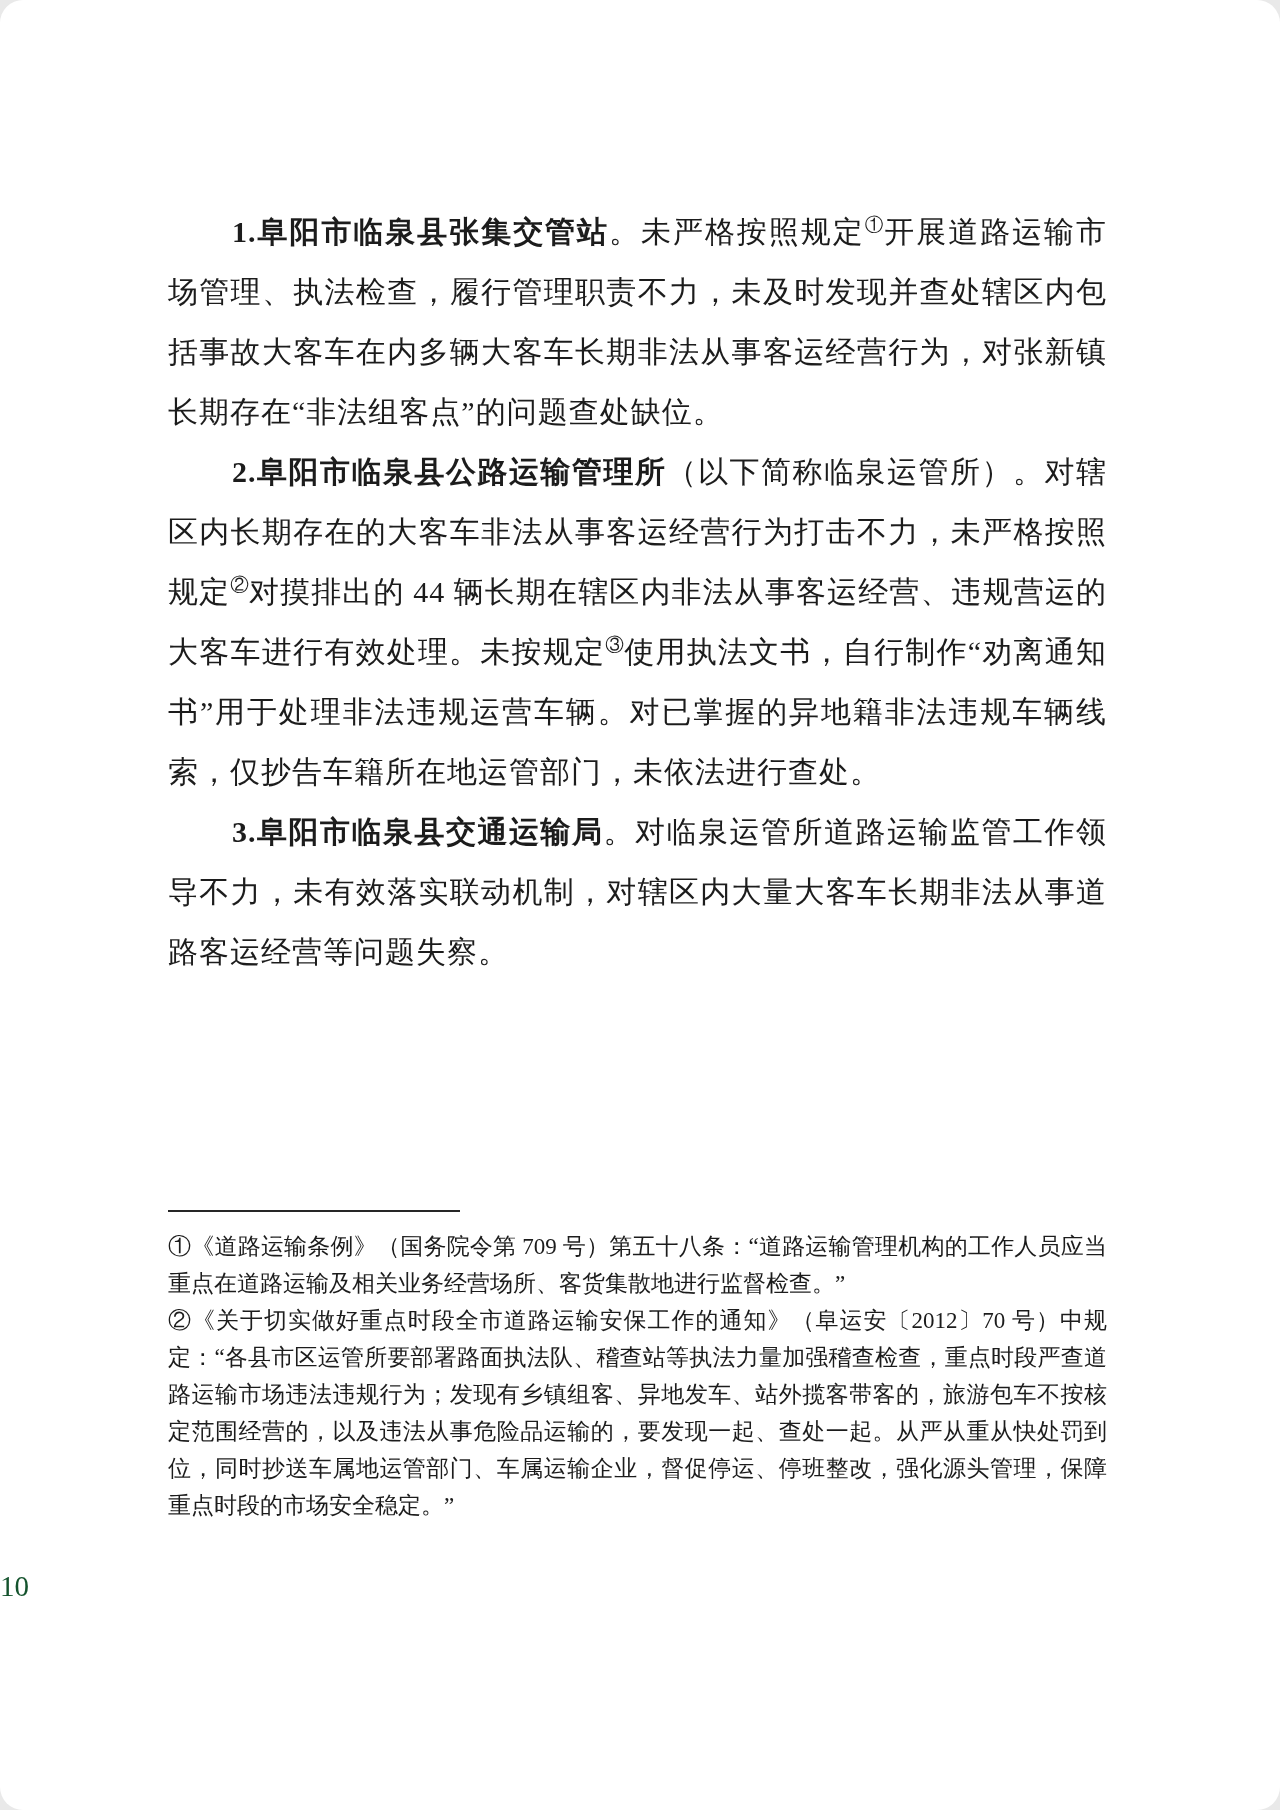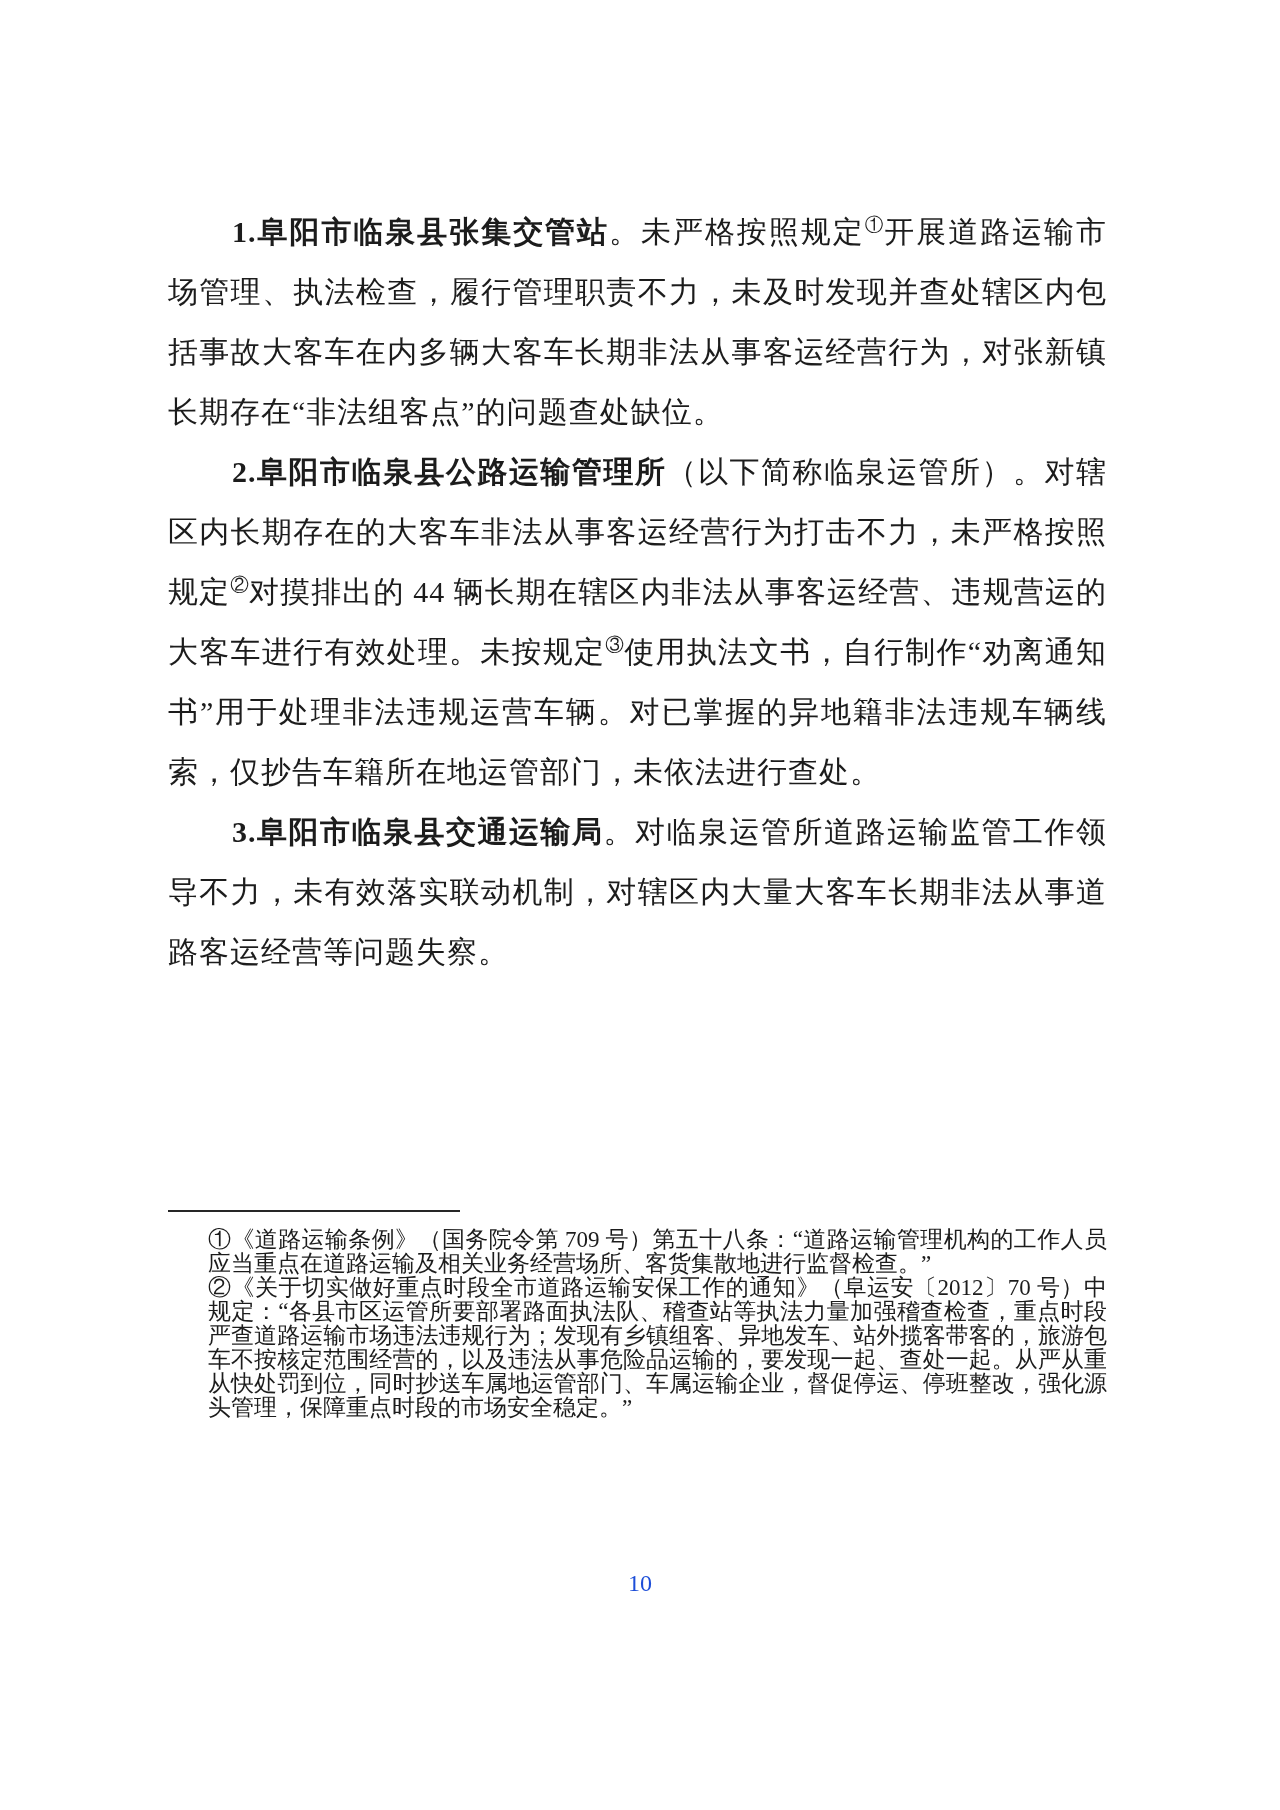--- a/index.html
+++ b/index.html
@@ -6,20 +6,21 @@
   html,body { background:#e9e9e9; }
   .page {
     position:relative;
     width:1280px;
     height:1810px;
     margin:0 auto;
     background:#ffffff;
     font-family:"Liberation Serif","DejaVu Serif",serif;
     color:#1c1c1c;
     overflow:hidden;
+    border-radius:23px;
   }
   .body-text {
     position:absolute;
     top:202px;
     left:168px;
     width:939px;
   }
   .body-para {
     font-size:30px;
     line-height:60px;
@@ -42,32 +43,31 @@
     border-top:2px solid #262626;
   }
   .footnotes {
     position:absolute;
     top:1228px;
     left:168px;
     width:939px;
   }
   .footnote {
     font-size:23px;
-    line-height:24px;
+    line-height:37px;
     text-align:justify;
-    margin-left:40px;
   }
   .page-number {
     position:absolute;
     top:1570px;
     left:0;
     width:100%;
-    text-align:center;
-    font-size:24px;
-    color:#1d4ed8;
+    text-align:left;
+    font-size:29px;
+    color:#14532d;
   }
 </style>
 </head>
 <body>
 
 <div class="page">
   <main class="body-text" id="body-root">
       <p class="body-para"><span class="seg-bold">1.阜阳市临泉县张集交管站</span><span class="seg">。未严格按照规定</span><sup class="fn-ref">①</sup><span class="seg">开展道路运输市场管理、执法检查，履行管理职责不力，未及时发现并查处辖区内包括事故大客车在内多辆大客车长期非法从事客运经营行为，对张新镇长期存在“非法组客点”的问题查处缺位。</span></p>
       <p class="body-para"><span class="seg-bold">2.阜阳市临泉县公路运输管理所</span><span class="seg">（以下简称临泉运管所）。对辖区内长期存在的大客车非法从事客运经营行为打击不力，未严格按照规定</span><sup class="fn-ref">②</sup><span class="seg">对摸排出的 44 辆长期在辖区内非法从事客运经营、违规营运的大客车进行有效处理。未按规定</span><sup class="fn-ref">③</sup><span class="seg">使用执法文书，自行制作“劝离通知书”用于处理非法违规运营车辆。对已掌握的异地籍非法违规车辆线索，仅抄告车籍所在地运管部门，未依法进行查处。</span></p>
       <p class="body-para"><span class="seg-bold">3.阜阳市临泉县交通运输局</span><span class="seg">。对临泉运管所道路运输监管工作领导不力，未有效落实联动机制，对辖区内大量大客车长期非法从事道路客运经营等问题失察。</span></p>

